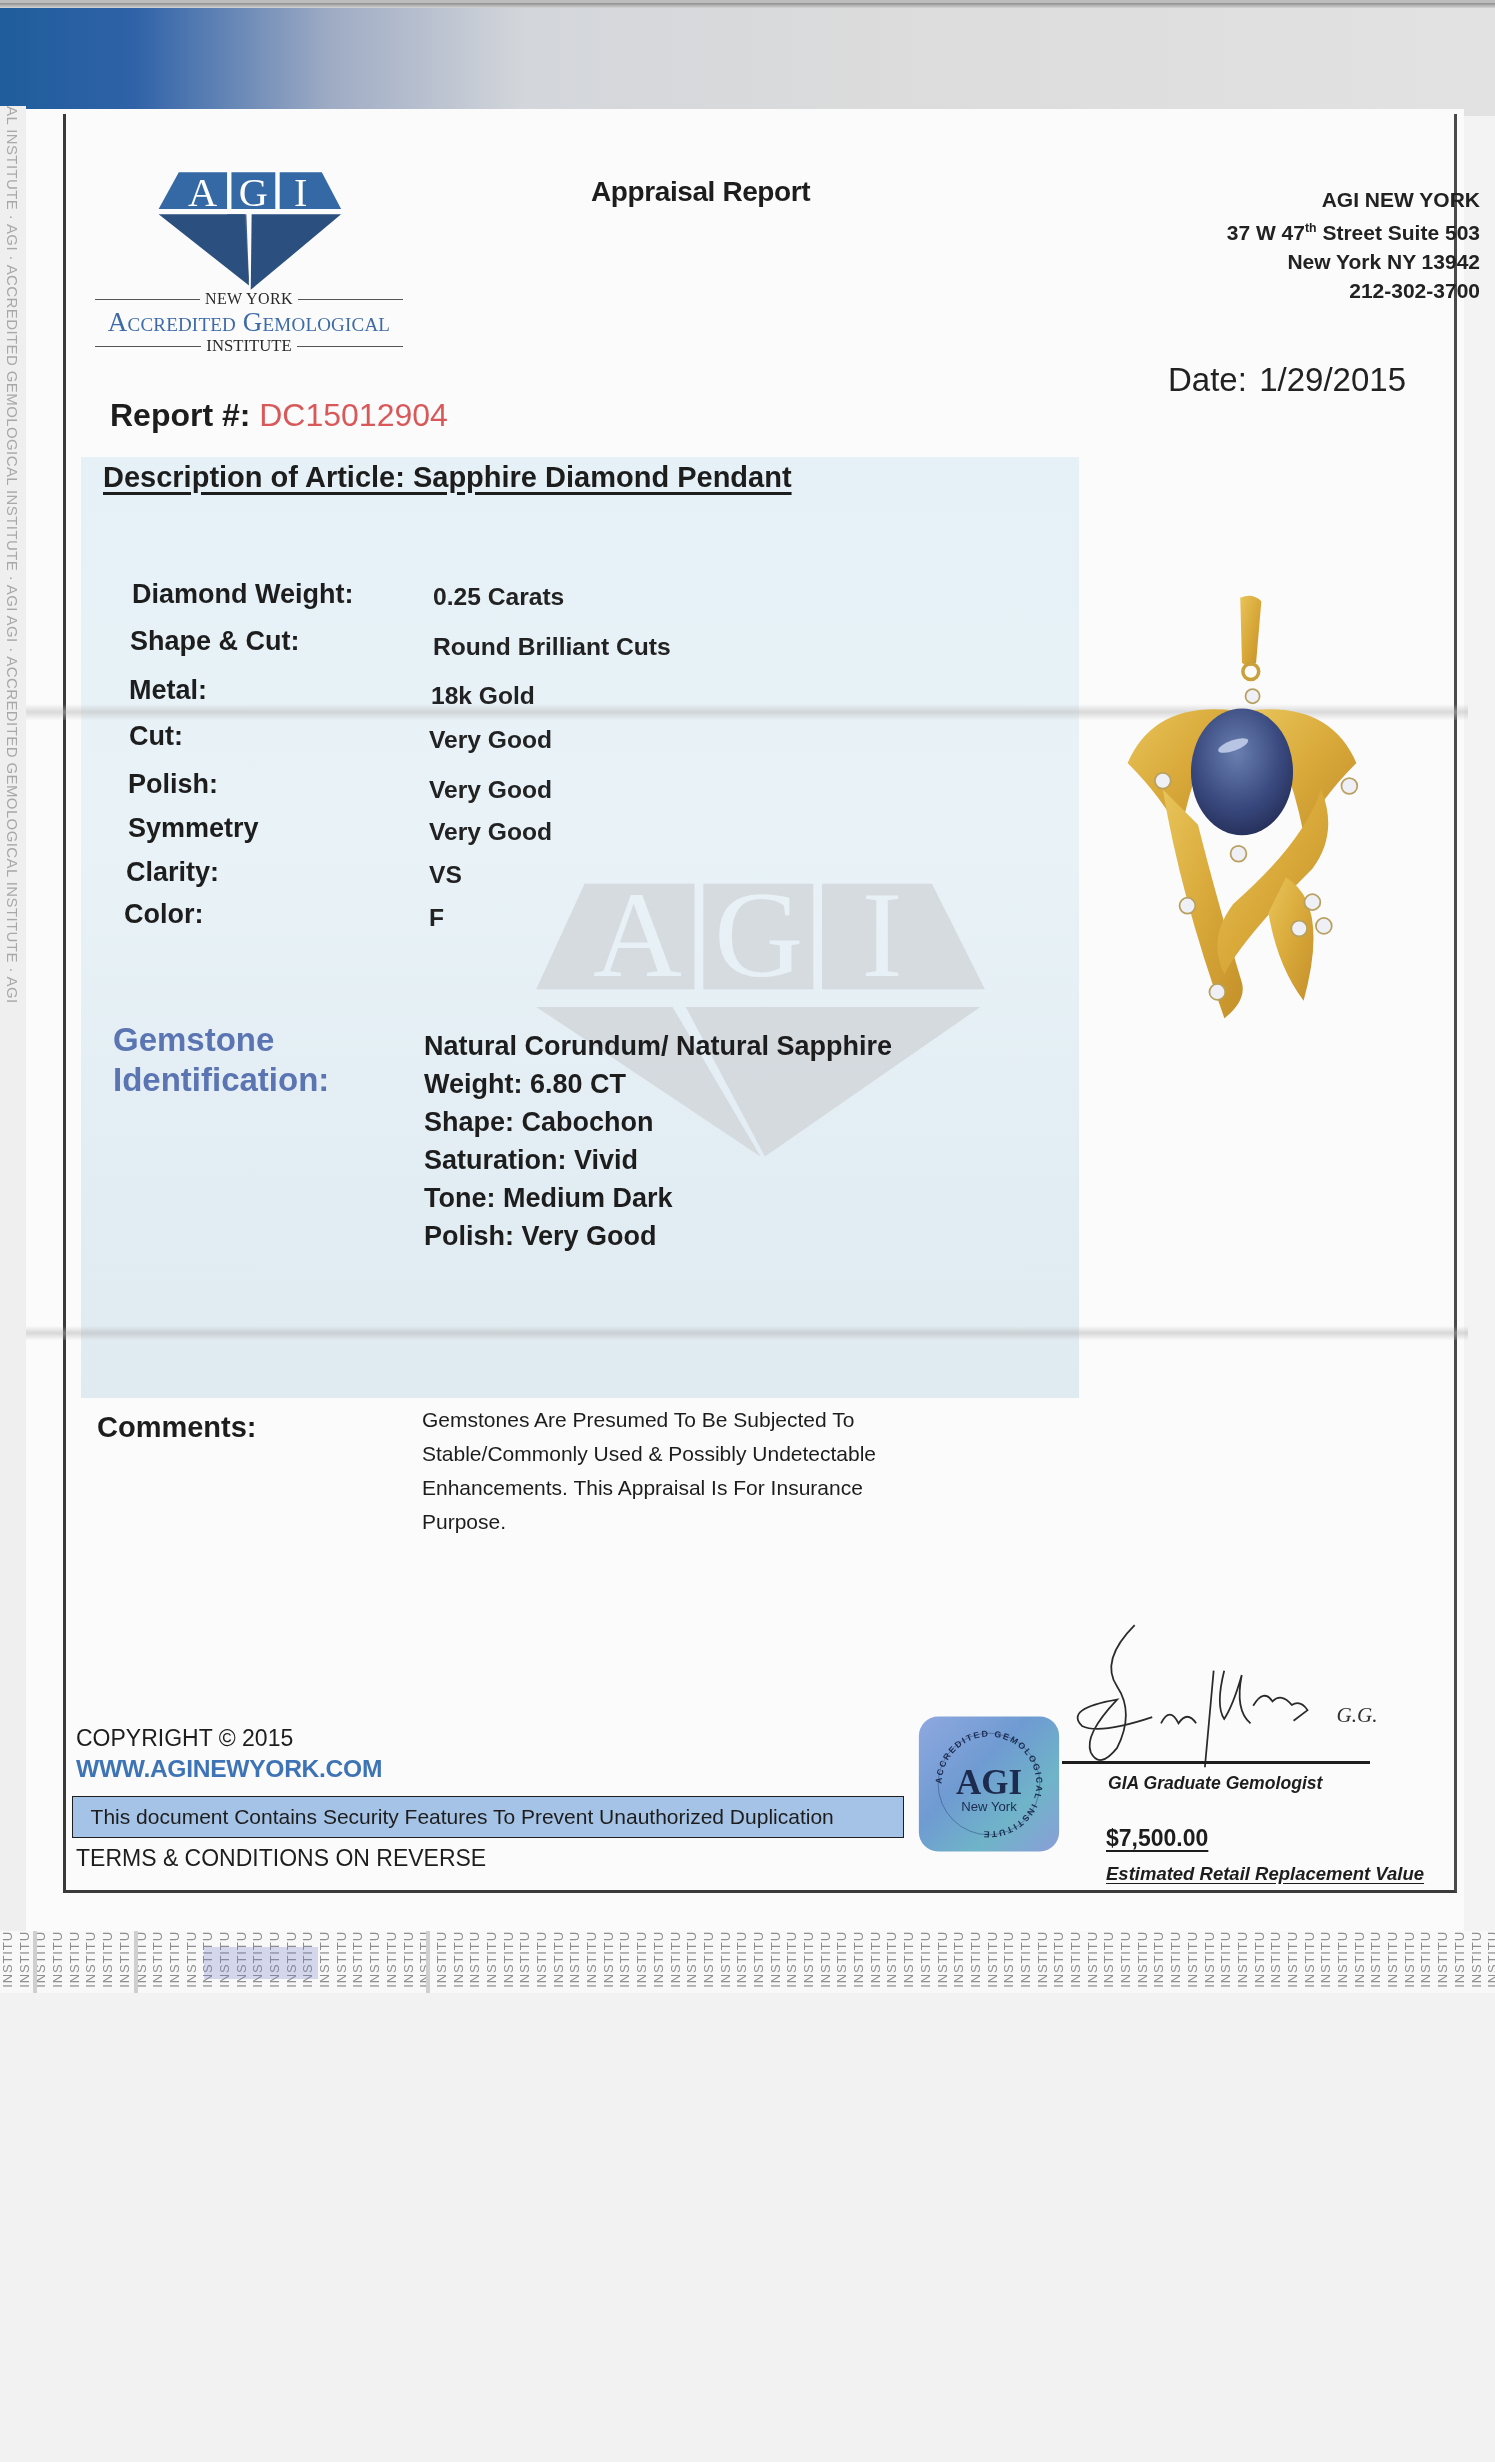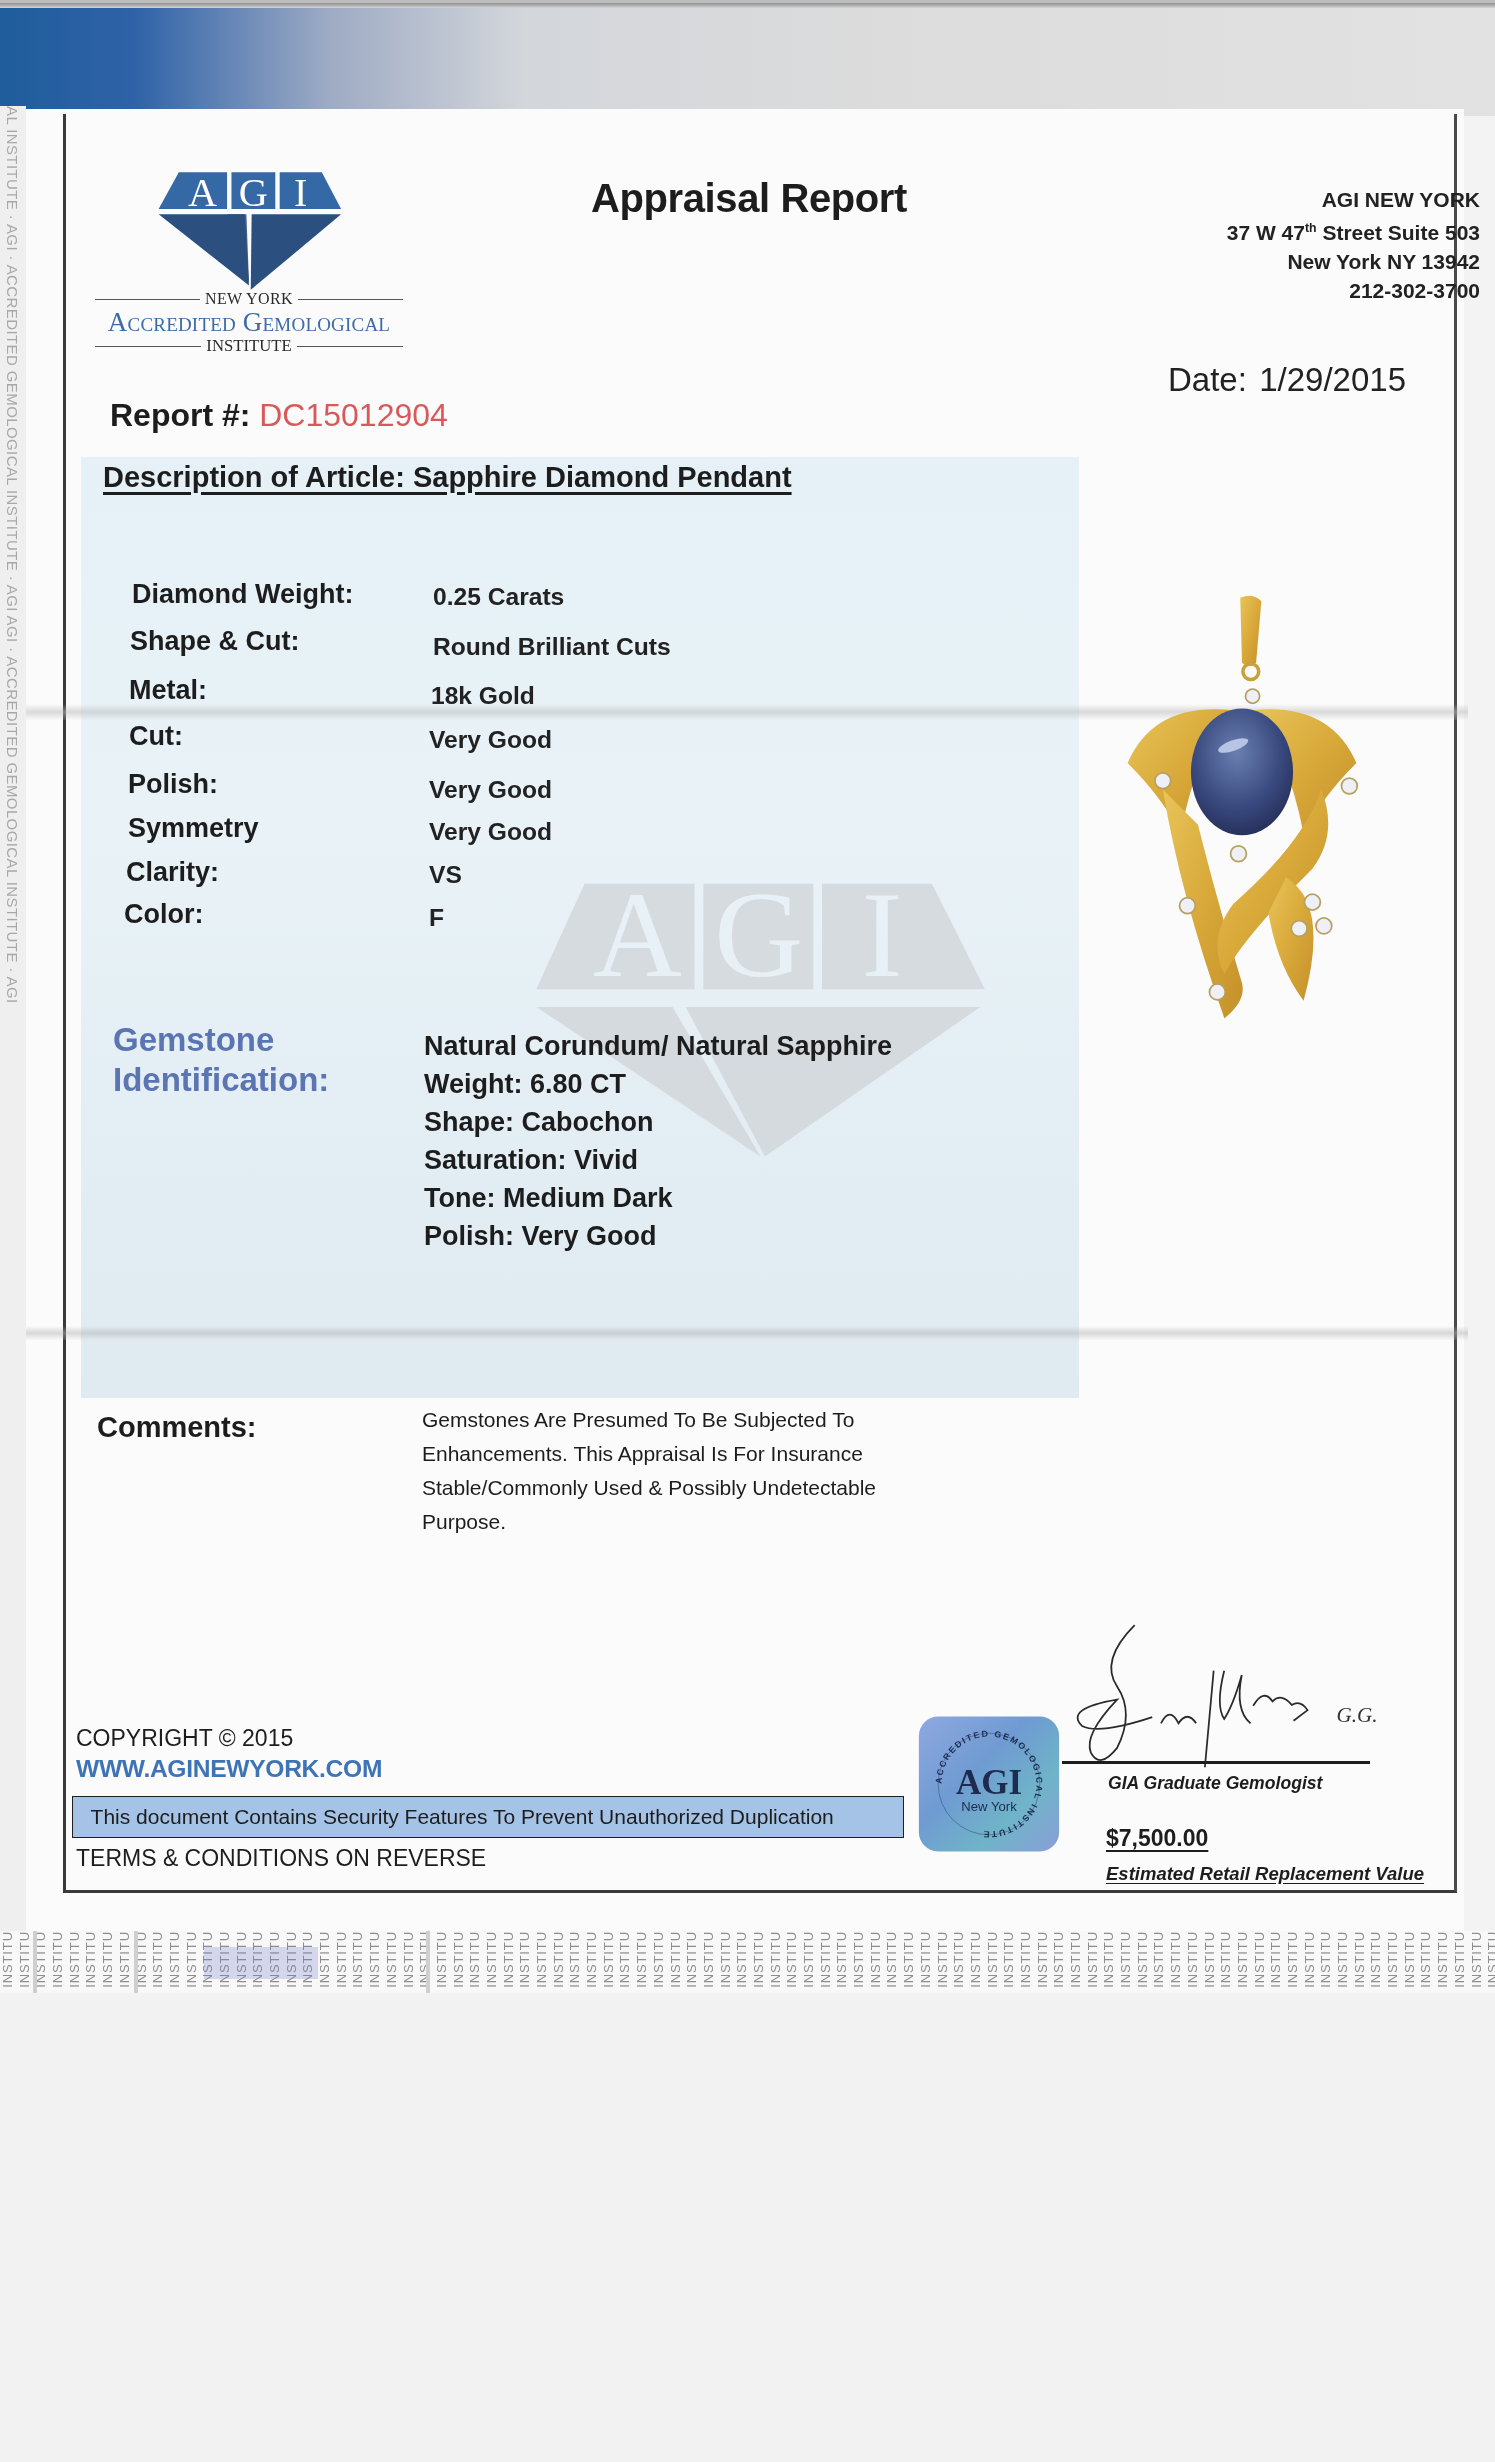--- a/index.html
+++ b/index.html
@@ -46,21 +46,21 @@
 
   
   .logo { position:absolute; left:95px; top:167px; width:308px; height:193px; }
   .logo-sub { position:absolute; left:95px; top:290px; width:308px; text-align:center; font-family:"Liberation Serif", serif; }
   .logo-ny { font-size:16px; color:#2a2a2a; letter-spacing:0.4px; display:flex; align-items:center; gap:5.3px; justify-content:center; }
   .logo-ny .rule { flex:1; height:0.9px; background:#555; }
   .logo-agi { font-size:27px; color:#3d6ba7; font-variant:small-caps; letter-spacing:0.2px; line-height:28px; }
   .logo-inst { font-size:16.7px; color:#2a2a2a; display:flex; align-items:center; gap:5.3px; justify-content:center; }
   .logo-inst .rule { flex:1; height:0.9px; background:#555; }
 
-  .title { position:absolute; left:591px; top:176px; font-size:40px; font-weight:bold; color:#1d1d1d; letter-spacing:-0.4px; }
+  .title { position:absolute; left:591px; top:176px; font-size:28px; font-weight:bold; color:#1d1d1d; letter-spacing:-0.4px; }
   .address { position:absolute; left:1163px; top:185px; width:317px; text-align:right; font-size:21px; font-weight:bold; line-height:29px; color:#222; }
   .address sup { font-size:12.3px; }
   .date { position:absolute; left:1121px; top:361px; font-size:33px; font-weight:normal; color:#222;margin-left:47px; }
   .date-label { margin-right:12.3px; }
 
   .report-no { position:absolute; left:110px; top:397px; font-size:32px; font-weight:bold; color:#1d1d1d; }
   .report-no .value { color:#d9595b; font-weight:normal; margin-left:8.8px; }
 
   .info-panel {
     position:absolute; left:81px; top:457px; width:998px; height:941px;
@@ -264,22 +264,22 @@
     <circle cx="230" cy="358" r="9"></circle>
     <circle cx="215" cy="388" r="9"></circle>
     <circle cx="243" cy="385" r="9"></circle>
     <circle cx="122" cy="460" r="9"></circle>
   </g>
 </svg>
 
 <div class="comments-label">Comments:</div>
 <div class="comments-text">
   <div>Gemstones Are Presumed To Be Subjected To</div>
+  <div>Stable/Commonly Used &amp; Possibly Undetectable</div>
   <div>Enhancements. This Appraisal Is For Insurance</div>
-  <div>Stable/Commonly Used &amp; Possibly Undetectable</div>
   <div>Purpose.</div>
 </div>
 
 <div class="copyright">COPYRIGHT © 2015</div>
 <a class="website">WWW.AGINEWYORK.COM</a>
 <div class="security-bar">This document Contains Security Features To Prevent Unauthorized Duplication</div>
 <div class="terms">TERMS &amp; CONDITIONS ON REVERSE</div>
 
 <svg class="seal" viewBox="0 0 168 162">
   <defs>

